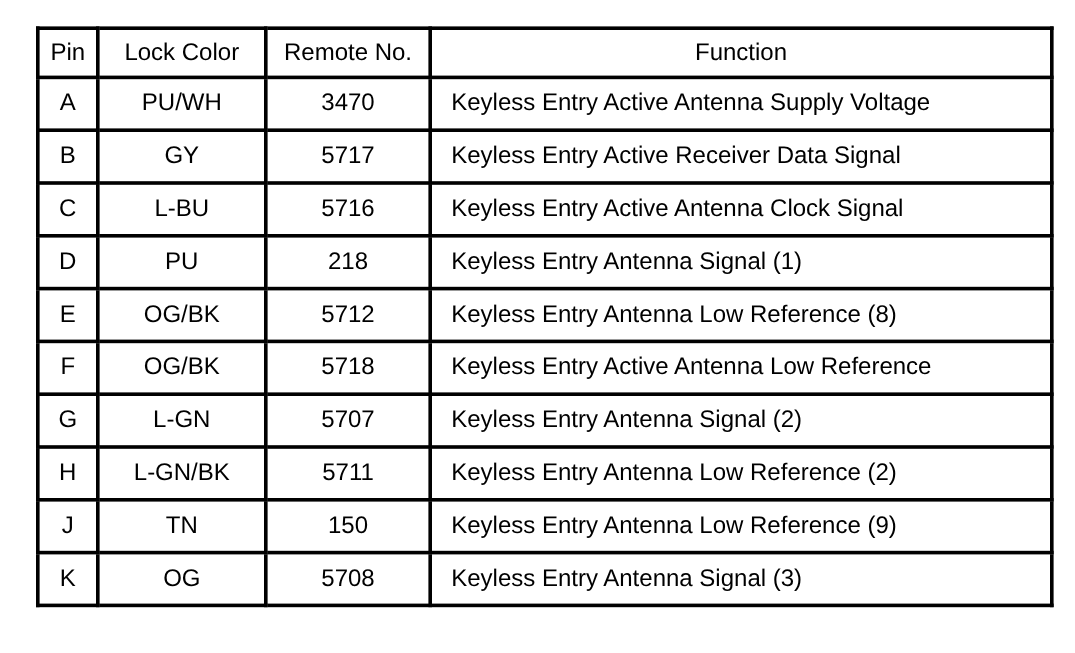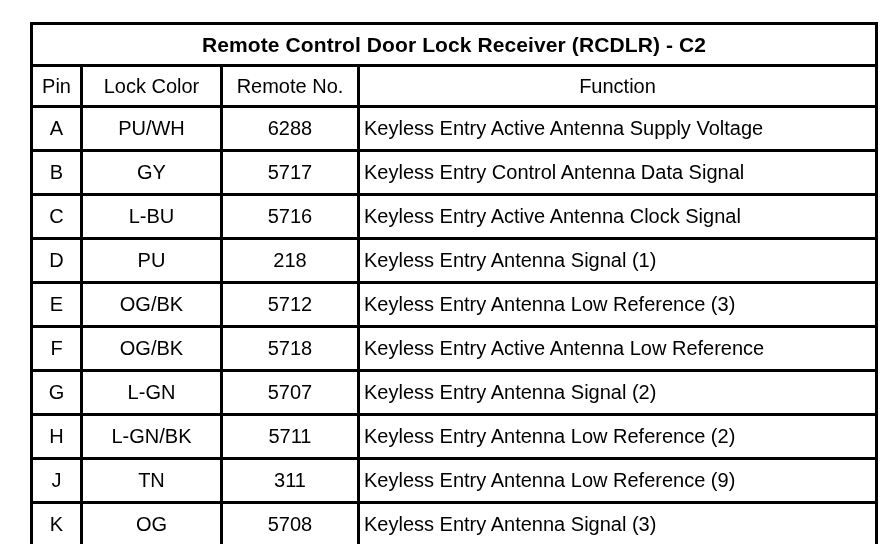--- a/index.html
+++ b/index.html
@@ -63,21 +63,21 @@
     height: 41px;
     vertical-align: middle;
     font-size: 20px;
     font-weight: normal;
   }
   .cell.center {
     text-align: center;
   }
   .cell.left {
     text-align: left;
-    padding-left: 4px;
+    padding-left: 16px;
   }
 
   .col-pin    { width: 50px; }
   .col-wire   { width: 140px; }
   .col-ckt    { width: 137px; }
   .col-func   { width: 518px; }
 </style>
 </head>
 <body>
 
@@ -85,59 +85,56 @@
 
   <table class="connector-table">
     <colgroup>
       <col class="col-pin">
       <col class="col-wire">
       <col class="col-ckt">
       <col class="col-func">
     </colgroup>
     <thead>
       <tr>
-        <td class="title-cell" colspan="4">Remote Control Door Lock Receiver (RCDLR) - C2</td>
-      </tr>
-      <tr>
           <td class="head-cell">Pin</td>
           <td class="head-cell">Lock Color</td>
           <td class="head-cell">Remote No.</td>
           <td class="head-cell regular">Function</td>
         </tr>
     </thead>
     <tbody>
         <tr>
           <td class="cell center">A</td>
           <td class="cell center">PU/WH</td>
-          <td class="cell center">6288</td>
+          <td class="cell center">3470</td>
           <td class="cell left">Keyless Entry Active Antenna Supply Voltage</td>
         </tr>
         <tr>
           <td class="cell center">B</td>
           <td class="cell center">GY</td>
           <td class="cell center">5717</td>
-          <td class="cell left">Keyless Entry Control Antenna Data Signal</td>
+          <td class="cell left">Keyless Entry Active Receiver Data Signal</td>
         </tr>
         <tr>
           <td class="cell center">C</td>
           <td class="cell center">L-BU</td>
           <td class="cell center">5716</td>
           <td class="cell left">Keyless Entry Active Antenna Clock Signal</td>
         </tr>
         <tr>
           <td class="cell center">D</td>
           <td class="cell center">PU</td>
           <td class="cell center">218</td>
           <td class="cell left">Keyless Entry Antenna Signal (1)</td>
         </tr>
         <tr>
           <td class="cell center">E</td>
           <td class="cell center">OG/BK</td>
           <td class="cell center">5712</td>
-          <td class="cell left">Keyless Entry Antenna Low Reference (3)</td>
+          <td class="cell left">Keyless Entry Antenna Low Reference (8)</td>
         </tr>
         <tr>
           <td class="cell center">F</td>
           <td class="cell center">OG/BK</td>
           <td class="cell center">5718</td>
           <td class="cell left">Keyless Entry Active Antenna Low Reference</td>
         </tr>
         <tr>
           <td class="cell center">G</td>
           <td class="cell center">L-GN</td>
@@ -146,21 +143,21 @@
         </tr>
         <tr>
           <td class="cell center">H</td>
           <td class="cell center">L-GN/BK</td>
           <td class="cell center">5711</td>
           <td class="cell left">Keyless Entry Antenna Low Reference (2)</td>
         </tr>
         <tr>
           <td class="cell center">J</td>
           <td class="cell center">TN</td>
-          <td class="cell center">311</td>
+          <td class="cell center">150</td>
           <td class="cell left">Keyless Entry Antenna Low Reference (9)</td>
         </tr>
         <tr>
           <td class="cell center">K</td>
           <td class="cell center">OG</td>
           <td class="cell center">5708</td>
           <td class="cell left">Keyless Entry Antenna Signal (3)</td>
         </tr>
       </tbody>
   </table>

